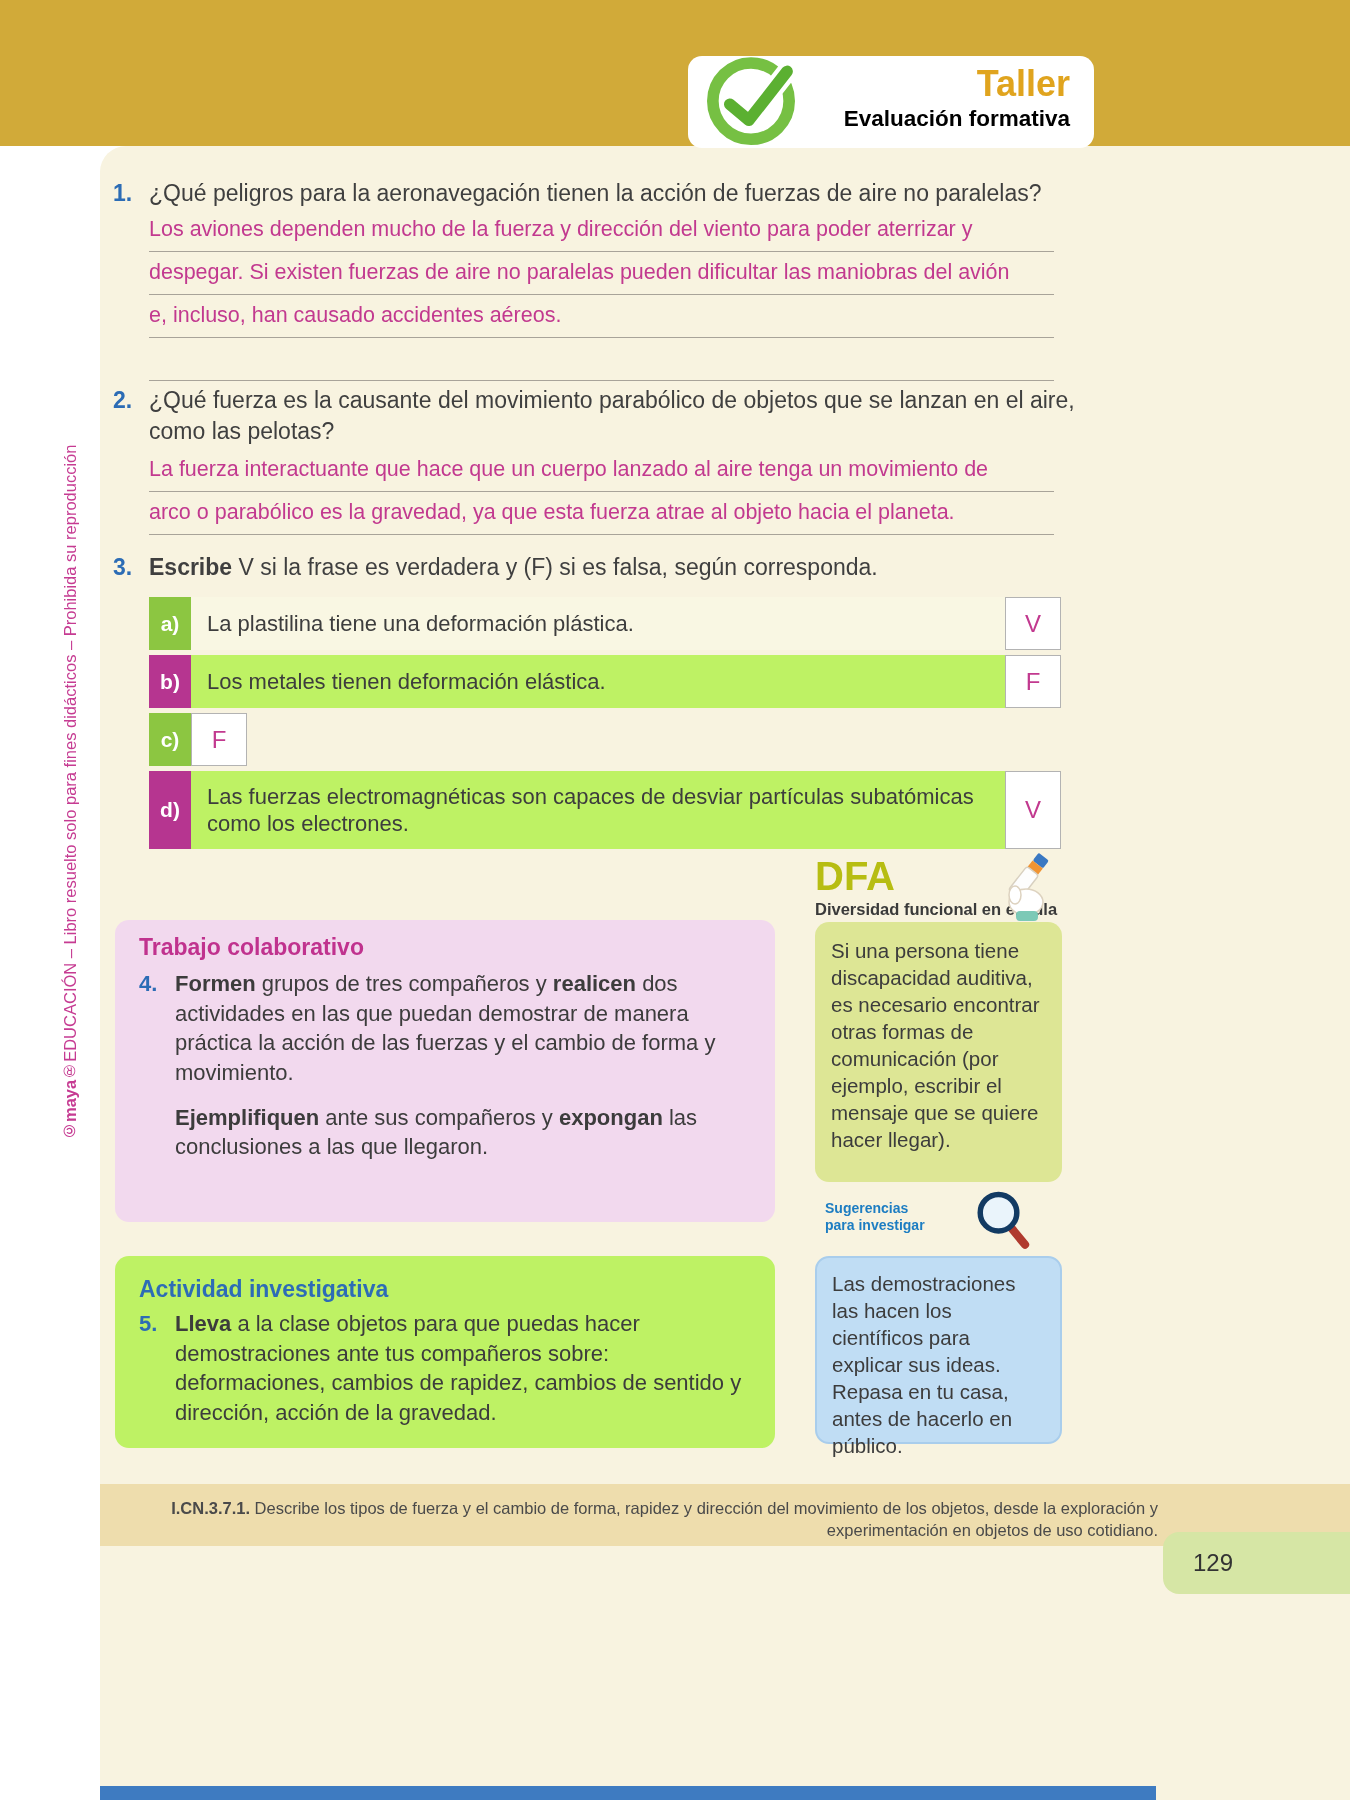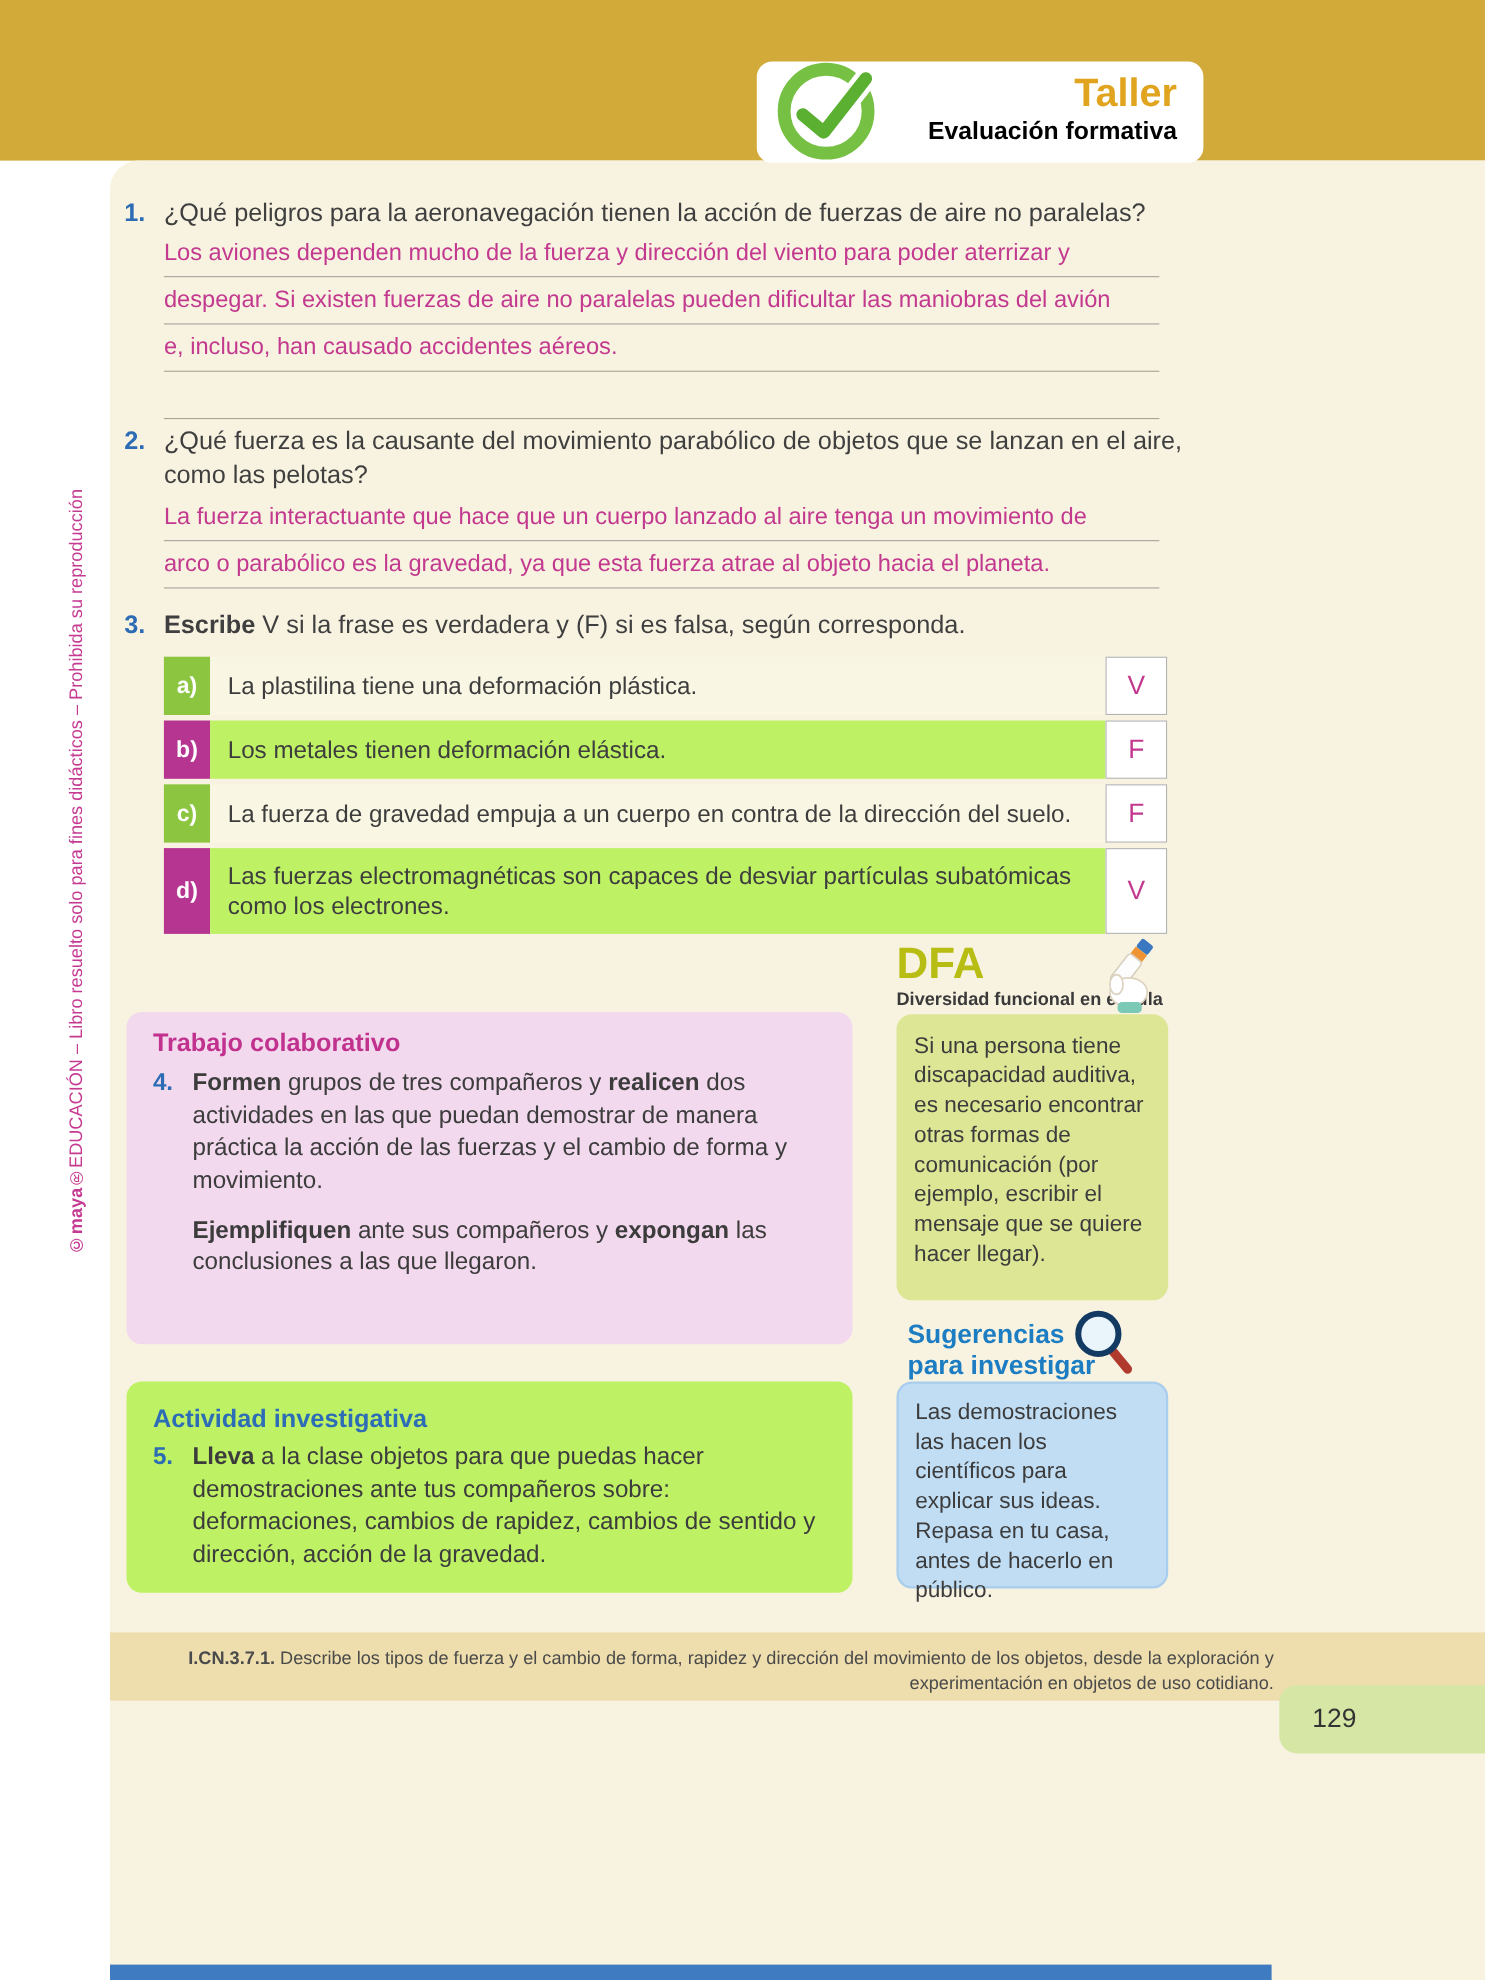--- a/index.html
+++ b/index.html
@@ -50,21 +50,21 @@
     border-radius:14px;padding:15px 16px;font-size:20.5px;line-height:1.32;color:#3c3c3c;
   }
 
   .collab-box{position:absolute;left:115px;top:920px;width:660px;height:302px;background:#f2d9ee;border-radius:14px;padding:14px 24px 14px 24px;}
   .box-title-m{font-size:23px;font-weight:bold;color:#c0328e;margin-bottom:8px;}
   .item{display:flex;}
   .item-num{flex:0 0 36px;font-weight:bold;color:#2c6cb5;font-size:22px;line-height:1.35;}
   .item-text{flex:1;font-size:22px;line-height:1.35;color:#3c3c3c;}
   .collab-p2{margin-left:36px;margin-top:15px;font-size:22px;line-height:1.35;color:#3c3c3c;}
 
-  .suggest-head{position:absolute;left:825px;top:1200px;font-size:24px;font-weight:bold;color:#1d7dc2;line-height:1.18;}
+  .suggest-head{position:absolute;left:825px;top:1200px;font-size:14px;font-weight:bold;color:#1d7dc2;line-height:1.18;}
   .mag-icon{position:absolute;left:972px;top:1188px;width:64px;height:64px;z-index:3;}
   .blue-box{
     position:absolute;left:815px;top:1256px;width:247px;height:188px;background:#c0ddf4;
     border:2px solid #a9cdec;border-radius:14px;padding:12px 15px;font-size:20.5px;line-height:1.32;color:#3c3c3c;
   }
 
   .research-box{position:absolute;left:115px;top:1256px;width:660px;height:192px;background:#bef264;border-radius:14px;padding:20px 24px;}
   .box-title-b{font-size:23px;font-weight:bold;color:#2d6cb6;margin-bottom:6px;}
 
   .footer-band{position:absolute;left:100px;top:1484px;width:1250px;height:62px;background:#eeddad;}
@@ -132,21 +132,20 @@
     <div class="t-text bg-cream">La plastilina tiene una deformación plástica.</div>
     <div class="t-ans">V</div>
   </div>
   <div class="t-row h53">
     <div class="t-label lab-magenta">b)</div>
     <div class="t-text bg-pink">Los metales tienen deformación elástica.</div>
     <div class="t-ans">F</div>
   </div>
   <div class="t-row h53">
     <div class="t-label lab-green">c)</div>
-    <div class="t-text bg-cream">La fuerza de gravedad empuja a un cuerpo en contra de la dirección del suelo.</div>
     <div class="t-ans">F</div>
   </div>
   <div class="t-row h78">
     <div class="t-label lab-magenta">d)</div>
     <div class="t-text bg-pink">Las fuerzas electromagnéticas son capaces de desviar partículas subatómicas como los electrones.</div>
     <div class="t-ans">V</div>
   </div>
 </div>
 
 <div class="dfa-head">

